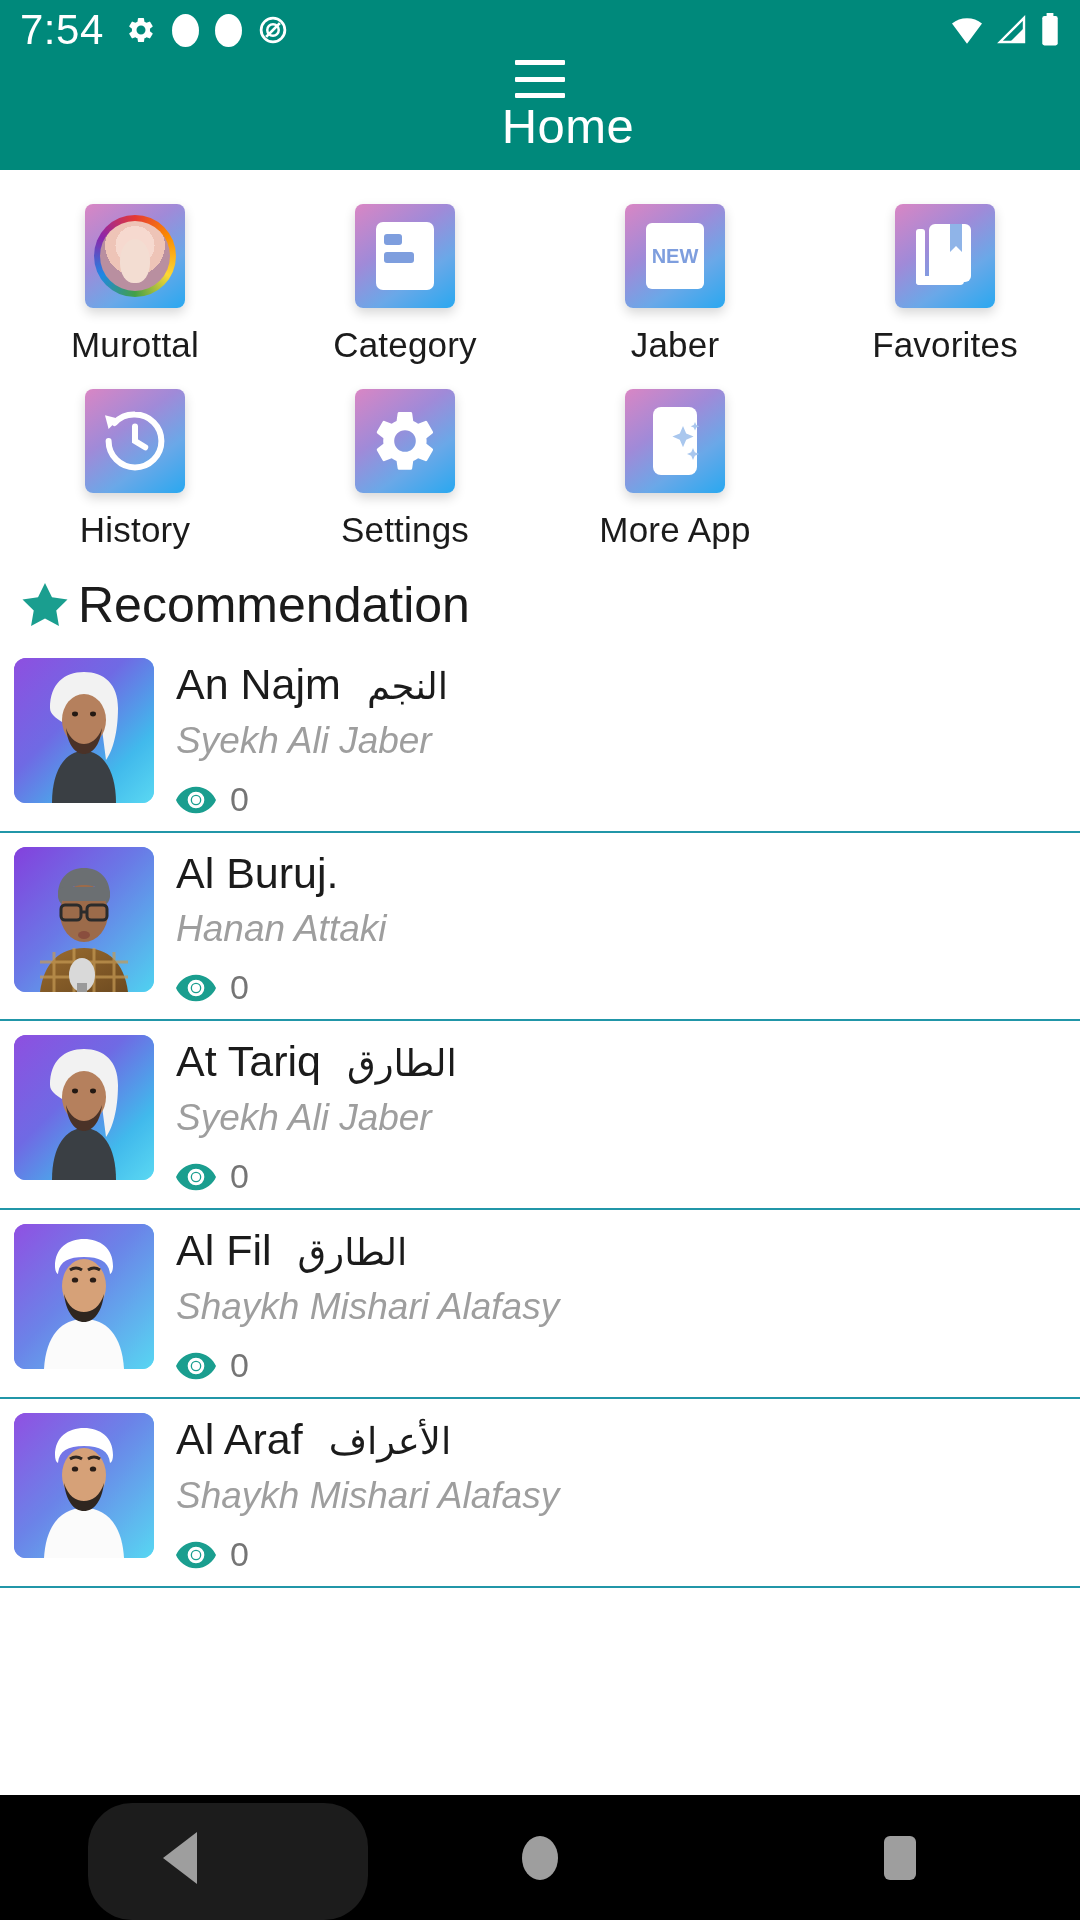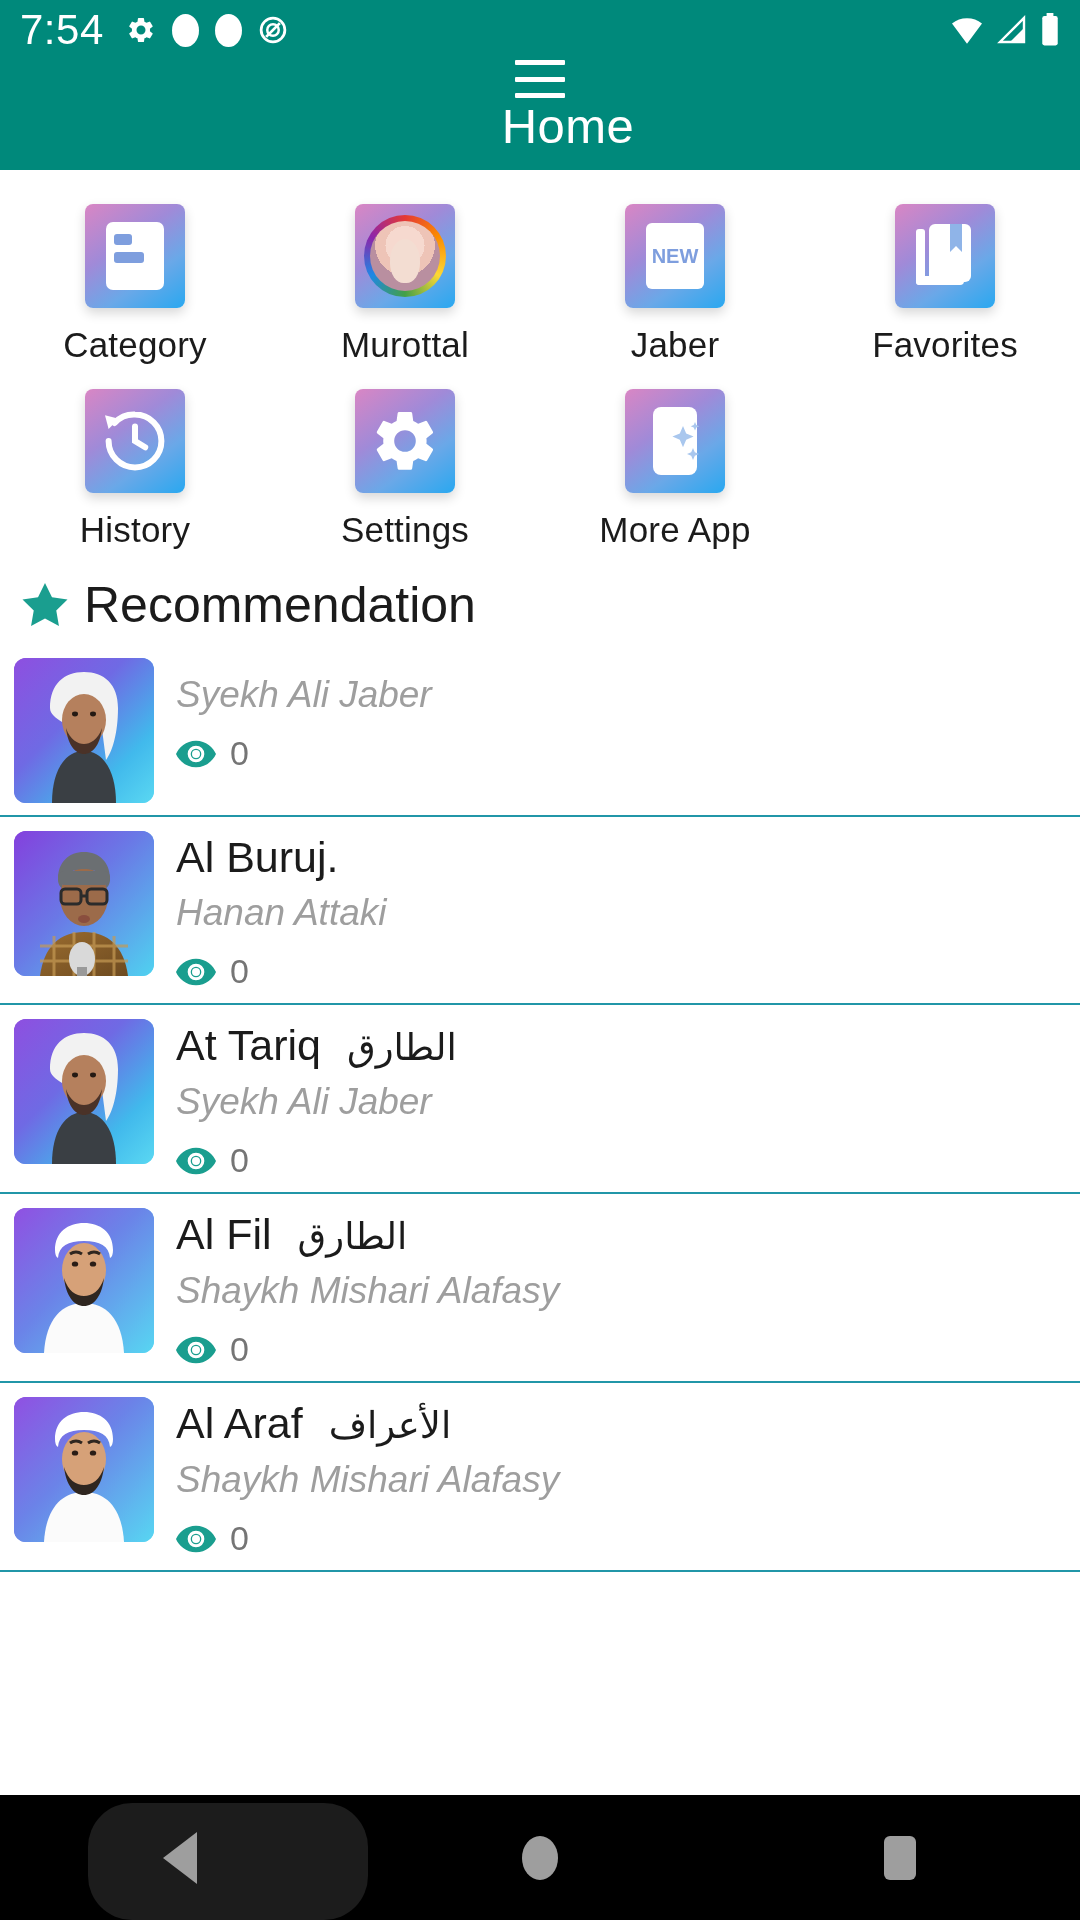--- a/index.html
+++ b/index.html
@@ -71,21 +71,21 @@
     position:relative; overflow:hidden;
   }
   .avatar-in::after{
     content:""; position:absolute; left:50%; top:26%; transform:translateX(-50%);
     width:30px;height:44px;border-radius:50% 50% 45% 45%;
     background:#f3ddd2;
   }
 
   
   .section-head{
-    display:flex; align-items:center; gap:12px;
+    display:flex; align-items:center; gap:6px;
     padding:22px 18px 10px 18px;
   }
   .star-ic{ width:54px; height:54px; flex:0 0 auto; }
   .section-title{ font-size:50px; color:#1b1b1b; letter-spacing:0; }
 
   
   .list{ display:block; }
   .list-item{
     display:flex; align-items:flex-start; gap:0;
     padding:14px 14px 12px 14px;
@@ -175,36 +175,36 @@
         <span></span>
         <span></span>
     </div>
     <div class="appbar-title">Home</div>
   </div>
 
   <div class="grid">
 
     <div class="grid-cell">
       <div class="tile">
+        <div class="avatar-ring">
+            <div class="avatar-in"></div>
+          </div>
+      </div>
+      <div class="grid-label">Murottal</div>
+    </div>
+
+    <div class="grid-cell">
+      <div class="tile">
         <svg width="62" height="72" viewBox="0 0 62 72">
           <rect x="2" y="2" width="58" height="68" rx="7" fill="#fff"></rect>
           <rect x="10" y="14" width="18" height="11" rx="3" fill="#7e9ede"></rect>
           <rect x="10" y="32" width="30" height="11" rx="3" fill="#7e9ede"></rect>
         </svg>
       </div>
       <div class="grid-label">Category</div>
-    </div>
-
-    <div class="grid-cell">
-      <div class="tile">
-        <div class="avatar-ring">
-            <div class="avatar-in"></div>
-          </div>
-      </div>
-      <div class="grid-label">Murottal</div>
     </div>
 
     <div class="grid-cell">
       <div class="tile">
         <svg width="64" height="70" viewBox="0 0 64 70">
           <rect x="3" y="2" width="58" height="66" rx="6" fill="#fff"></rect>
           <text x="32" y="42" font-family="Liberation Sans, sans-serif" font-size="20" font-weight="bold" fill="#7e9ede" text-anchor="middle">NEW</text>
         </svg>
       </div>
       <div class="grid-label">Jaber</div>
@@ -282,20 +282,24 @@
           <rect width="140" height="145" fill="url(#g1)"></rect>
           <path d="M38 145c0-34 14-52 32-52s32 18 32 52z" fill="#3a3f44"></path>
           <path d="M36 50c0-24 14-36 34-36s34 12 34 36c0 26-6 44-12 52l-6-46-32-6-6 14c-6-4-12-8-12-14z" fill="#f2f2f2"></path>
           <ellipse cx="70" cy="62" rx="22" ry="26" fill="#b5805d"></ellipse>
           <path d="M52 70c2 18 10 26 18 26s16-8 18-26c-4 12-12 16-18 16s-14-4-18-16z" fill="#4a3228"></path>
           <ellipse cx="61" cy="56" rx="3" ry="2.4" fill="#241913"></ellipse>
           <ellipse cx="79" cy="56" rx="3" ry="2.4" fill="#241913"></ellipse>
         </svg>
       </div>
       <div class="item-body">
+        <div class="item-title-row">
+          <span class="item-title">An Najm</span>
+          <span class="item-arabic">النجم</span>
+        </div>
         <div class="item-sub">Syekh Ali Jaber</div>
         <div class="item-meta">
           <span class="eye-ic">
             <svg viewBox="0 0 24 16" width="40" height="28">
                 <path fill="#1a9e8f" d="M12 0C6 0 1.6 4.2 0 8c1.6 3.8 6 8 12 8s10.4-4.2 12-8c-1.6-3.8-6-8-12-8zm0 13a5 5 0 115-5 5 5 0 01-5 5z"></path>
                 <circle cx="12" cy="8" r="3.2" fill="#1a9e8f"></circle>
                 <circle cx="12" cy="8" r="2.4" fill="#fff"></circle>
               </svg>
           </span>
           <span class="meta-count">0</span>

